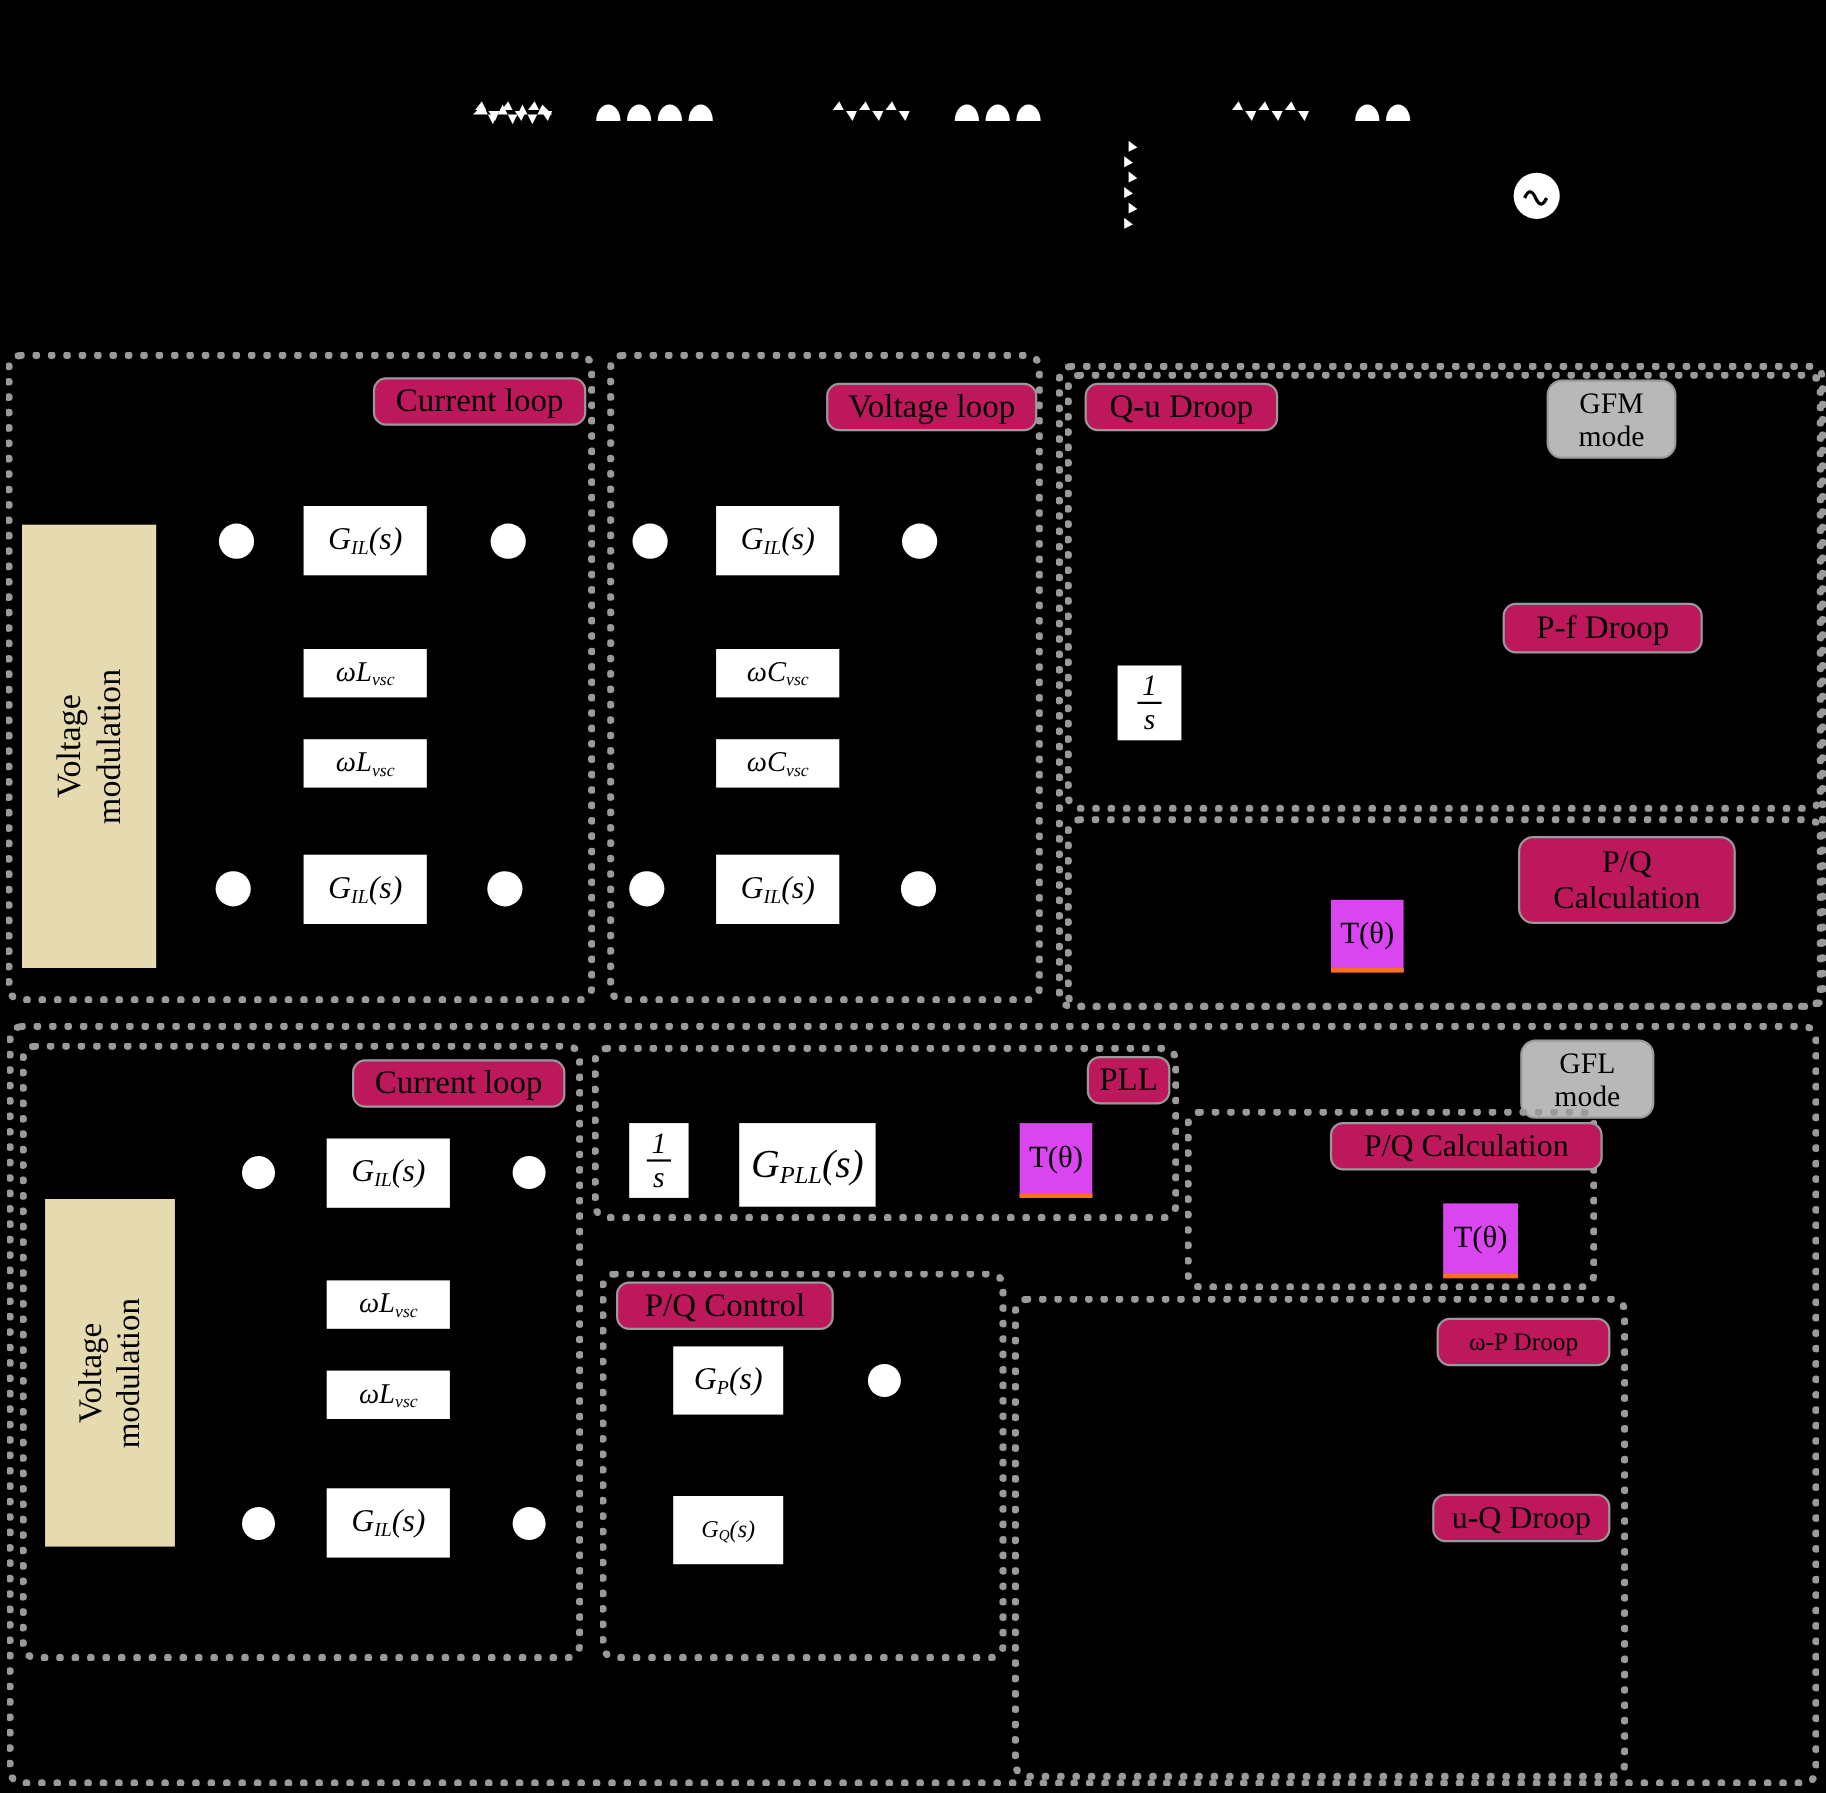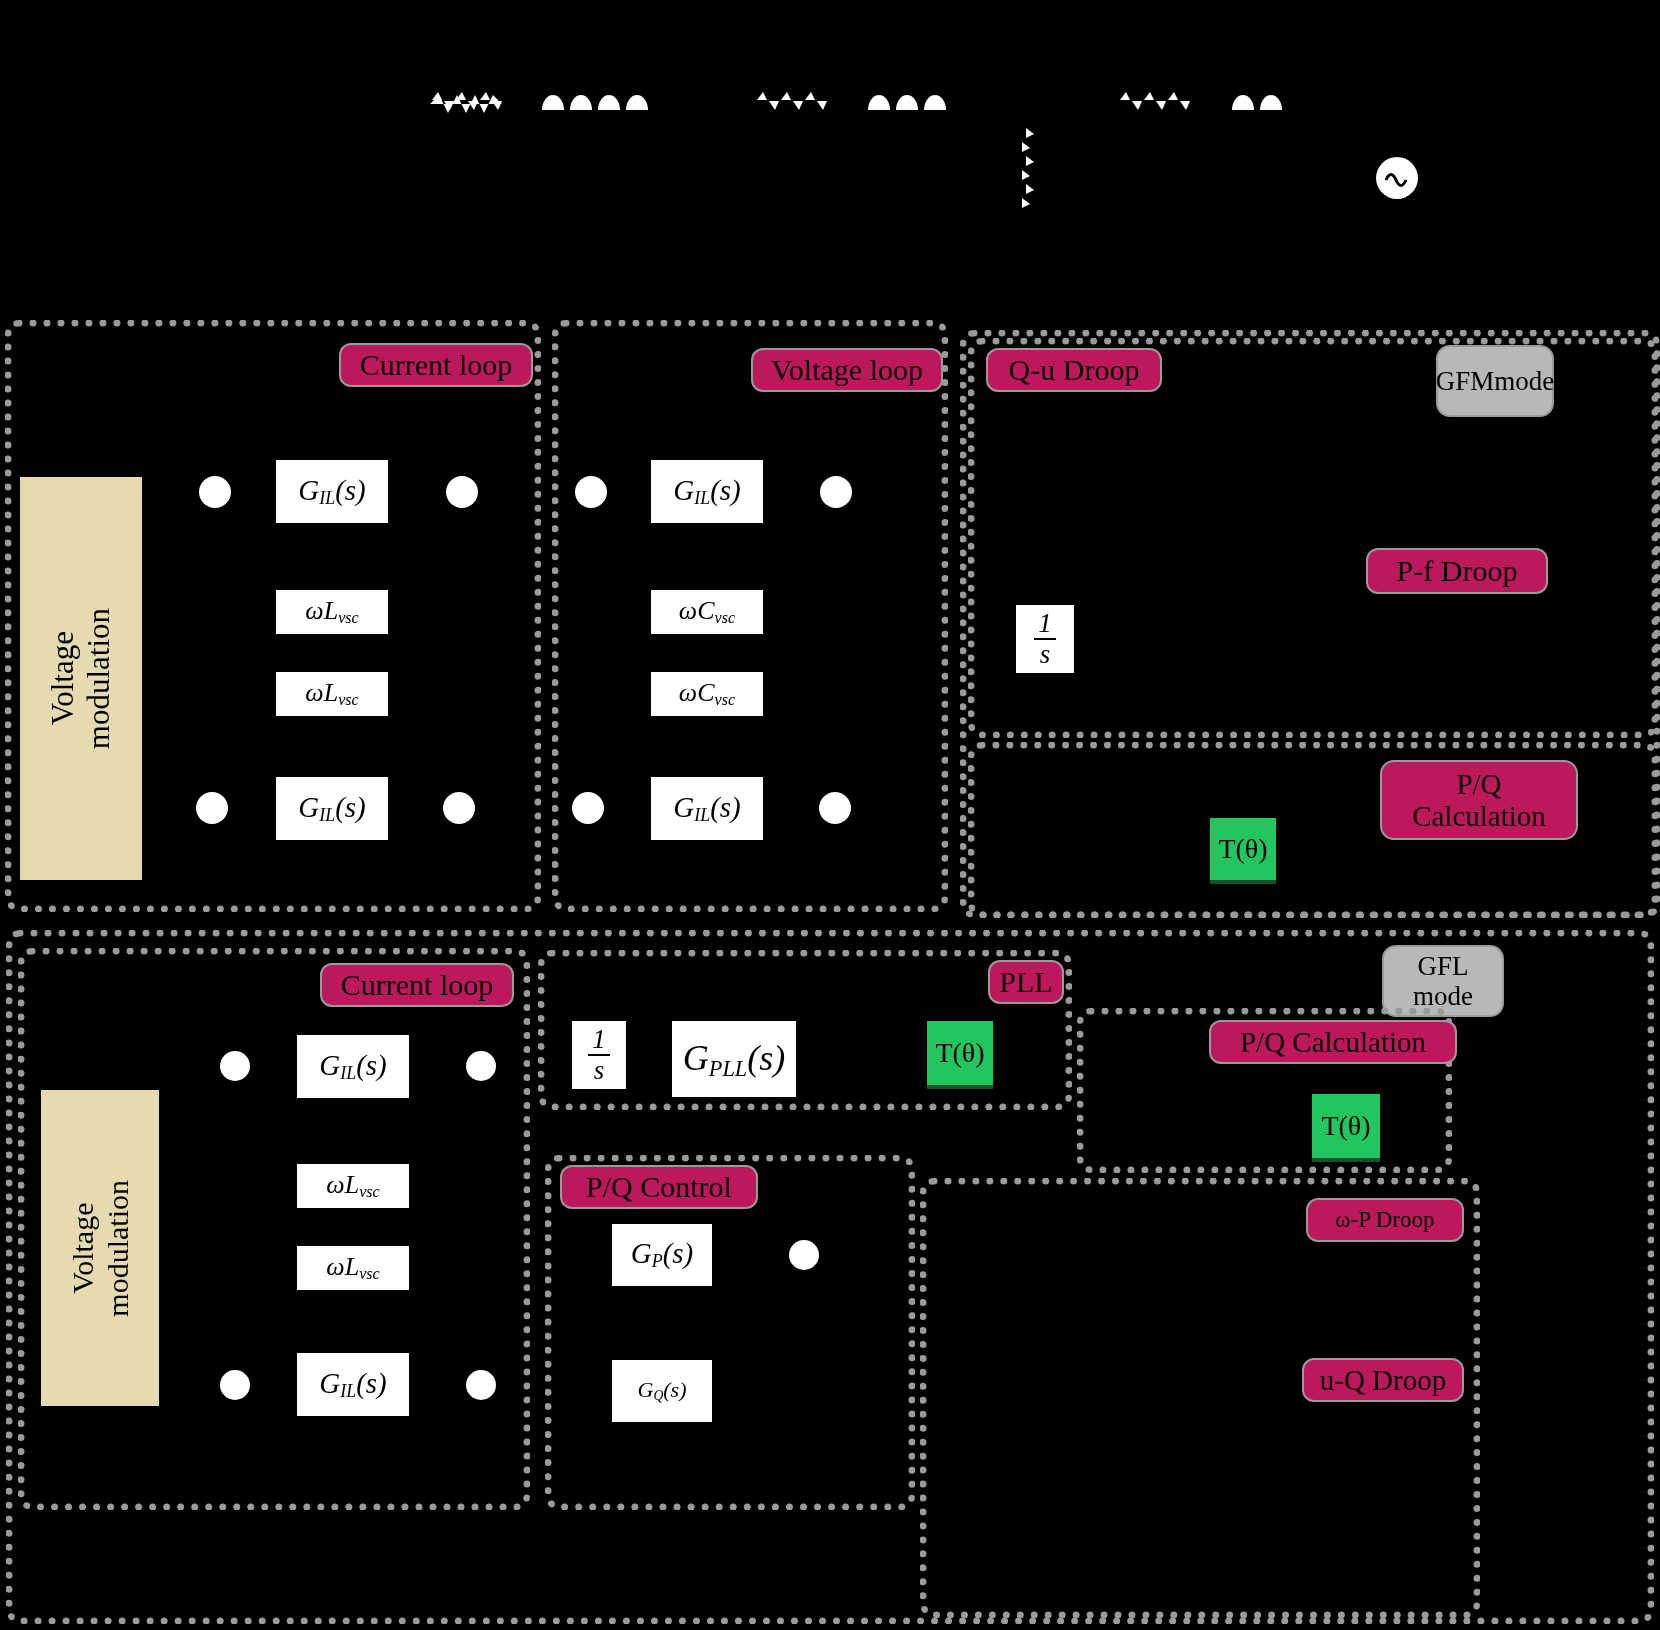--- a/index.html
+++ b/index.html
@@ -20,22 +20,22 @@
   
   .mlabel{position:absolute;background:#b8b8b8;border:2px solid #9a9a9a;border-radius:14px;
           display:flex;align-items:center;justify-content:center;text-align:center;
           padding:4px 14px;box-sizing:border-box;line-height:1.12;}
 
   
   .wbox{position:absolute;background:#fff;display:flex;align-items:center;justify-content:center;
         text-align:center;box-sizing:border-box;font-style:italic;}
 
   
-  .ybox{position:absolute;background:#22c55e;display:flex;align-items:center;justify-content:center;
-        text-align:center;box-sizing:border-box;border-bottom:4px solid #14532d;}
+  .ybox{position:absolute;background:#d946ef;display:flex;align-items:center;justify-content:center;
+        text-align:center;box-sizing:border-box;border-bottom:4px solid #f97316;}
 
   
   .tanbox{position:absolute;background:#e6dbb0;display:flex;align-items:center;justify-content:center;
           text-align:center;box-sizing:border-box;}
   .vert{writing-mode:vertical-rl;transform:rotate(180deg);line-height:1.15;}
 
   
   .dot{position:absolute;background:#fff;border-radius:50%;}
 
   
@@ -107,21 +107,21 @@
 
     <g>
       <circle cx="1397" cy="178" r="21" fill="#fff"></circle>
       <path d="M1386 180 q5 -11 10 0 q5 11 10 0" stroke="#000" stroke-width="3" fill="none"></path>
     </g>
   </svg>
 </div>
 
 <div class="dbox" style="left:960px;top:330px;width:700px;height:588px;border-style:dotted;border-width:7px;"></div>
 
-<div class="mlabel" style="left:1436px;top:345px;width:118px;height:72px;font-size:27px;">
+<div class="mlabel" style="left:1406px;top:345px;width:118px;height:72px;font-size:27px;flex-direction:column;">
   <span>GFM</span>
   <span>mode</span>
 </div>
 
 <div class="dbox" style="left:5px;top:320px;width:536px;height:592px;border-style:dotted;border-width:7px;"></div>
 <div class="glabel" style="left:339px;top:343px;width:194px;height:44px;font-size:30px;">Current loop</div>
 
 <div class="tanbox" style="left:20px;top:477px;width:122px;height:403px;font-size:31px;">
   <div class="vert">
     <span>Voltage</span>

